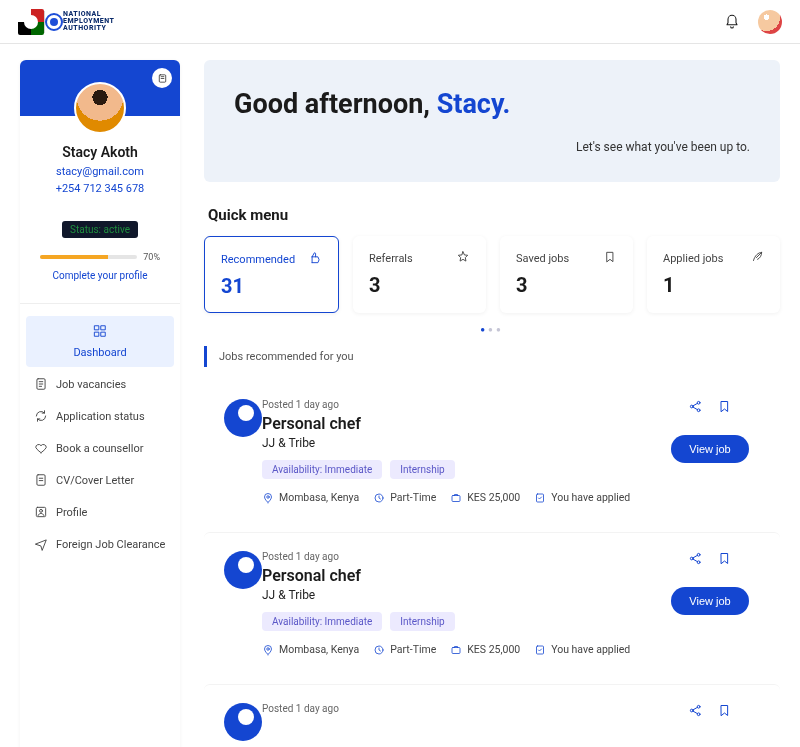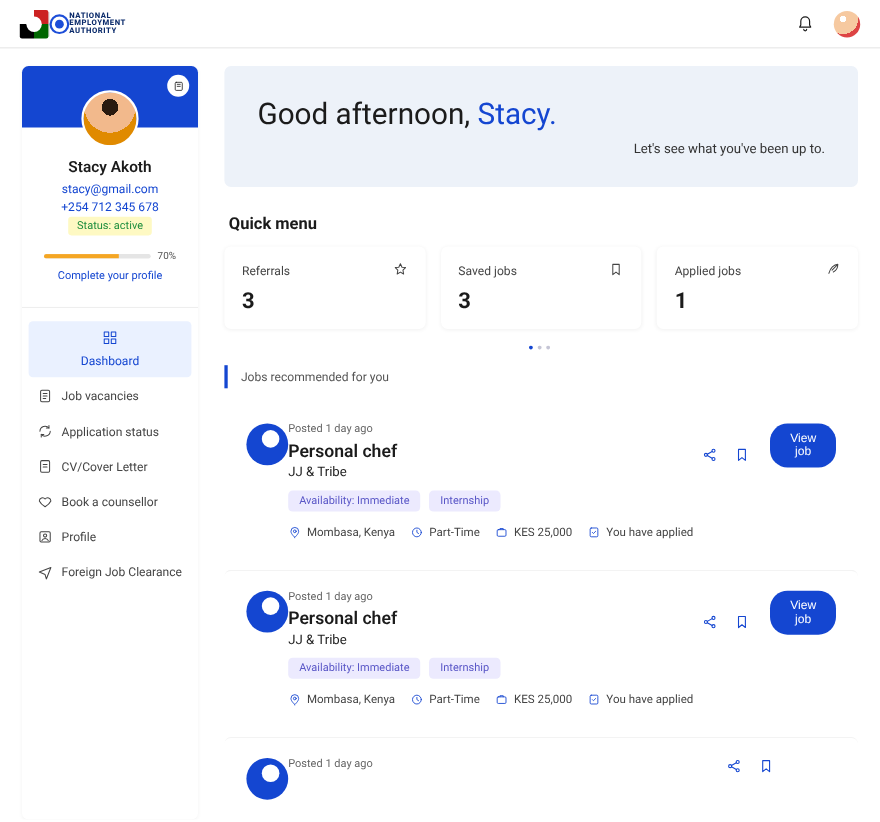--- a/index.html
+++ b/index.html
@@ -19,37 +19,37 @@
   .page { display:flex; gap:24px; padding:16px 20px 0 20px; }
 
   
   .sidebar { width:160px; flex:0 0 160px; background:#fff; border-radius:6px; box-shadow:0 1px 4px rgba(0,0,0,0.05); padding-bottom:10px;}
   .profile-card-top { background:#1446d1; border-radius:6px 6px 0 0; height:56px; position:relative;}
   .edit-badge { position:absolute; top:8px; right:8px; width:20px; height:20px; border-radius:50%; background:#fff; display:flex; align-items:center; justify-content:center; font-size:10px;}
   .avatar-l { width:52px; height:52px; border-radius:50%; background: radial-gradient(circle at 50% 28%, #2a1a0f 0 18%, #f2b98c 18% 55%, #e08a00 55% 100%); position:absolute; left:50%; transform:translateX(-50%); top:22px; border:2px solid #fff;}
   .profile-body { text-align:center; padding:28px 10px 10px 10px;}
   .profile-body .name { font-weight:600; font-size:14px; margin-bottom:4px;}
   .profile-body .email,.profile-body .phone { color:#1446d1; font-size:11px; line-height:1.5;}
-  .status-pill { display:inline-block; background:#fef9c3; color:#1e8e3e; font-size:10px; padding:3px 8px; border-radius:3px; margin-top:0;}
+  .status-pill { display:inline-block; background:#0f172a; color:#1e8e3e; font-size:10px; padding:3px 8px; border-radius:3px; margin-top:24px;}
   .progress-row { display:flex; align-items:center; gap:6px; margin:14px 10px 4px 10px;}
   .progress { flex:1; height:4px; background:#e5e5e5; border-radius:2px; overflow:hidden;}
   .progress-fill { height:100%; background:#f5a623; width:70%;}
   .progress-pct { font-size:9px; color:#555;}
   .complete-link { text-align:center; font-size:10px; color:#1446d1; padding-top:4px;}
   .sep { height:1px; background:#eee; margin:12px 0;}
   .nav { display:flex; flex-direction:column; gap:2px; padding:0 6px;}
   .nav-item { display:flex; align-items:center; gap:8px; padding:8px 8px; border-radius:4px; font-size:11px; color:#444; cursor:pointer;}
   .nav-item.active { background:#eaf1ff; color:#1446d1;flex-direction:column;}
   .nav-ico { width:14px; height:14px; display:flex; align-items:center; justify-content:center; color:inherit;}
   .nav-ico svg { width:14px; height:14px; }
 
   
   .main { flex:1; min-width:0;}
   .greet-card { background:#edf2f9; border-radius:6px; padding:28px 30px; }
-  .greet-card h1 { font-size:27px; font-weight:400; margin-bottom:8px;}
+  .greet-card h1 { font-size:27px; font-weight:700; margin-bottom:20px;}
   .greet-card h1 .hl { color:#1446d1;}
   .greet-card p { font-size:12px; color:#333;text-align:right;}
 
   .quick-title { font-weight:700; font-size:15px; margin:24px 0 12px 4px;}
   .quick-row { display:flex; gap:14px;}
   .q-card { flex:1; background:#fff; border-radius:6px; padding:14px 16px; box-shadow:0 1px 4px rgba(0,0,0,0.06); position:relative;}
   .q-card.active { border:1px solid #1446d1; }
   .q-card .top { display:flex; justify-content:space-between; align-items:center; font-size:11px; color:#444;}
   .q-card.active .top { color:#1446d1;}
   .q-card .num { font-size:20px; font-weight:700; margin-top:6px;}
@@ -66,21 +66,21 @@
   .job-logo:after { content:""; position:absolute; width:16px; height:16px; background:#fff; border-radius:50%; left:14px; top:6px;}
   .job-body { flex:1;}
   .job-posted { font-size:10px; color:#666; margin-bottom:4px;}
   .job-title { font-size:16px; font-weight:600; margin-bottom:3px;}
   .job-comp { font-size:12px; color:#222; margin-bottom:10px;}
   .tags { display:flex; gap:8px; margin-bottom:12px;}
   .tag { background:#eceafe; color:#5a57c7; font-size:10px; padding:4px 10px; border-radius:4px;}
   .meta { display:flex; flex-wrap:wrap; gap:14px; font-size:10.5px; color:#444; align-items:center;}
   .meta span { display:inline-flex; align-items:center; gap:5px;}
   .meta svg { width:12px; height:12px; stroke:#1446d1; }
-  .job-side { display:flex; align-items:flex-end; gap:18px; flex:0 0 100px;}
+  .job-side { display:flex; flex-direction:column; align-items:center; gap:18px; flex:0 0 100px;}
   .job-icons { display:flex; gap:14px; }
   .job-icons svg { width:15px; height:15px; stroke:#1446d1;}
   .view-btn { background:#1446d1; color:#fff; font-size:11px; border:none; padding:8px 18px; border-radius:16px; cursor:pointer;}
 
   svg { fill:none; stroke:currentColor; stroke-width:1.6; stroke-linecap:round; stroke-linejoin:round; }
 </style>
 </head>
 <body>
 
 <div class="topbar">
@@ -155,33 +155,33 @@
             <svg viewBox="0 0 24 24">
               <path d="M4 12a8 8 0 0 1 14-5M20 12a8 8 0 0 1-14 5"></path>
               <path d="M18 3v4h-4M6 21v-4h4"></path>
             </svg>
           </span>
         <span>Application status</span>
       </div>
       <div class="nav-item">
         <span class="nav-ico">
             <svg viewBox="0 0 24 24">
+              <path d="M12 20s-7-4.5-9-9a5 5 0 0 1 9-3 5 5 0 0 1 9 3c-2 4.5-9 9-9 9z"></path>
+            </svg>
+          </span>
+        <span>Book a counsellor</span>
+      </div>
+      <div class="nav-item">
+        <span class="nav-ico">
+            <svg viewBox="0 0 24 24">
               <rect x="5" y="3" width="14" height="18" rx="2"></rect>
               <path d="M9 9h6M9 13h6"></path>
             </svg>
           </span>
         <span>CV/Cover Letter</span>
-      </div>
-      <div class="nav-item">
-        <span class="nav-ico">
-            <svg viewBox="0 0 24 24">
-              <path d="M12 20s-7-4.5-9-9a5 5 0 0 1 9-3 5 5 0 0 1 9 3c-2 4.5-9 9-9 9z"></path>
-            </svg>
-          </span>
-        <span>Book a counsellor</span>
       </div>
       <div class="nav-item">
         <span class="nav-ico">
             <svg viewBox="0 0 24 24">
               <rect x="4" y="4" width="16" height="16" rx="2"></rect>
               <circle cx="12" cy="10" r="2.5"></circle>
               <path d="M7 18c1-2.5 3-3.5 5-3.5s4 1 5 3.5"></path>
             </svg>
           </span>
         <span>Profile</span>
@@ -198,20 +198,29 @@
   </aside>
 
   <main class="main">
     <div class="greet-card">
       <h1><span>Good afternoon, </span><span class="hl">Stacy.</span></h1>
       <p>Let's see what you've been up to.</p>
     </div>
 
     <div class="quick-title">Quick menu</div>
     <div class="quick-row">
+      <div class="q-card active">
+        <div class="top">
+            <span>Recommended</span>
+            <span class="q-ico"><svg viewBox="0 0 24 24">
+                <path d="M7 10v10M7 10h10l2 5-2 5H7M7 10l4-7 2 1v6"></path>
+              </svg></span>
+          </div>
+        <div class="num">31</div>
+      </div>
       <div class="q-card">
         <div class="top">
             <span>Referrals</span>
             <span class="q-ico"><svg viewBox="0 0 24 24">
                 <path d="M12 3l2.5 5.5L20 9l-4 4 1 6-5-3-5 3 1-6-4-4 5.5-.5z"></path>
               </svg></span>
           </div>
         <div class="num">3</div>
       </div>
       <div class="q-card">

